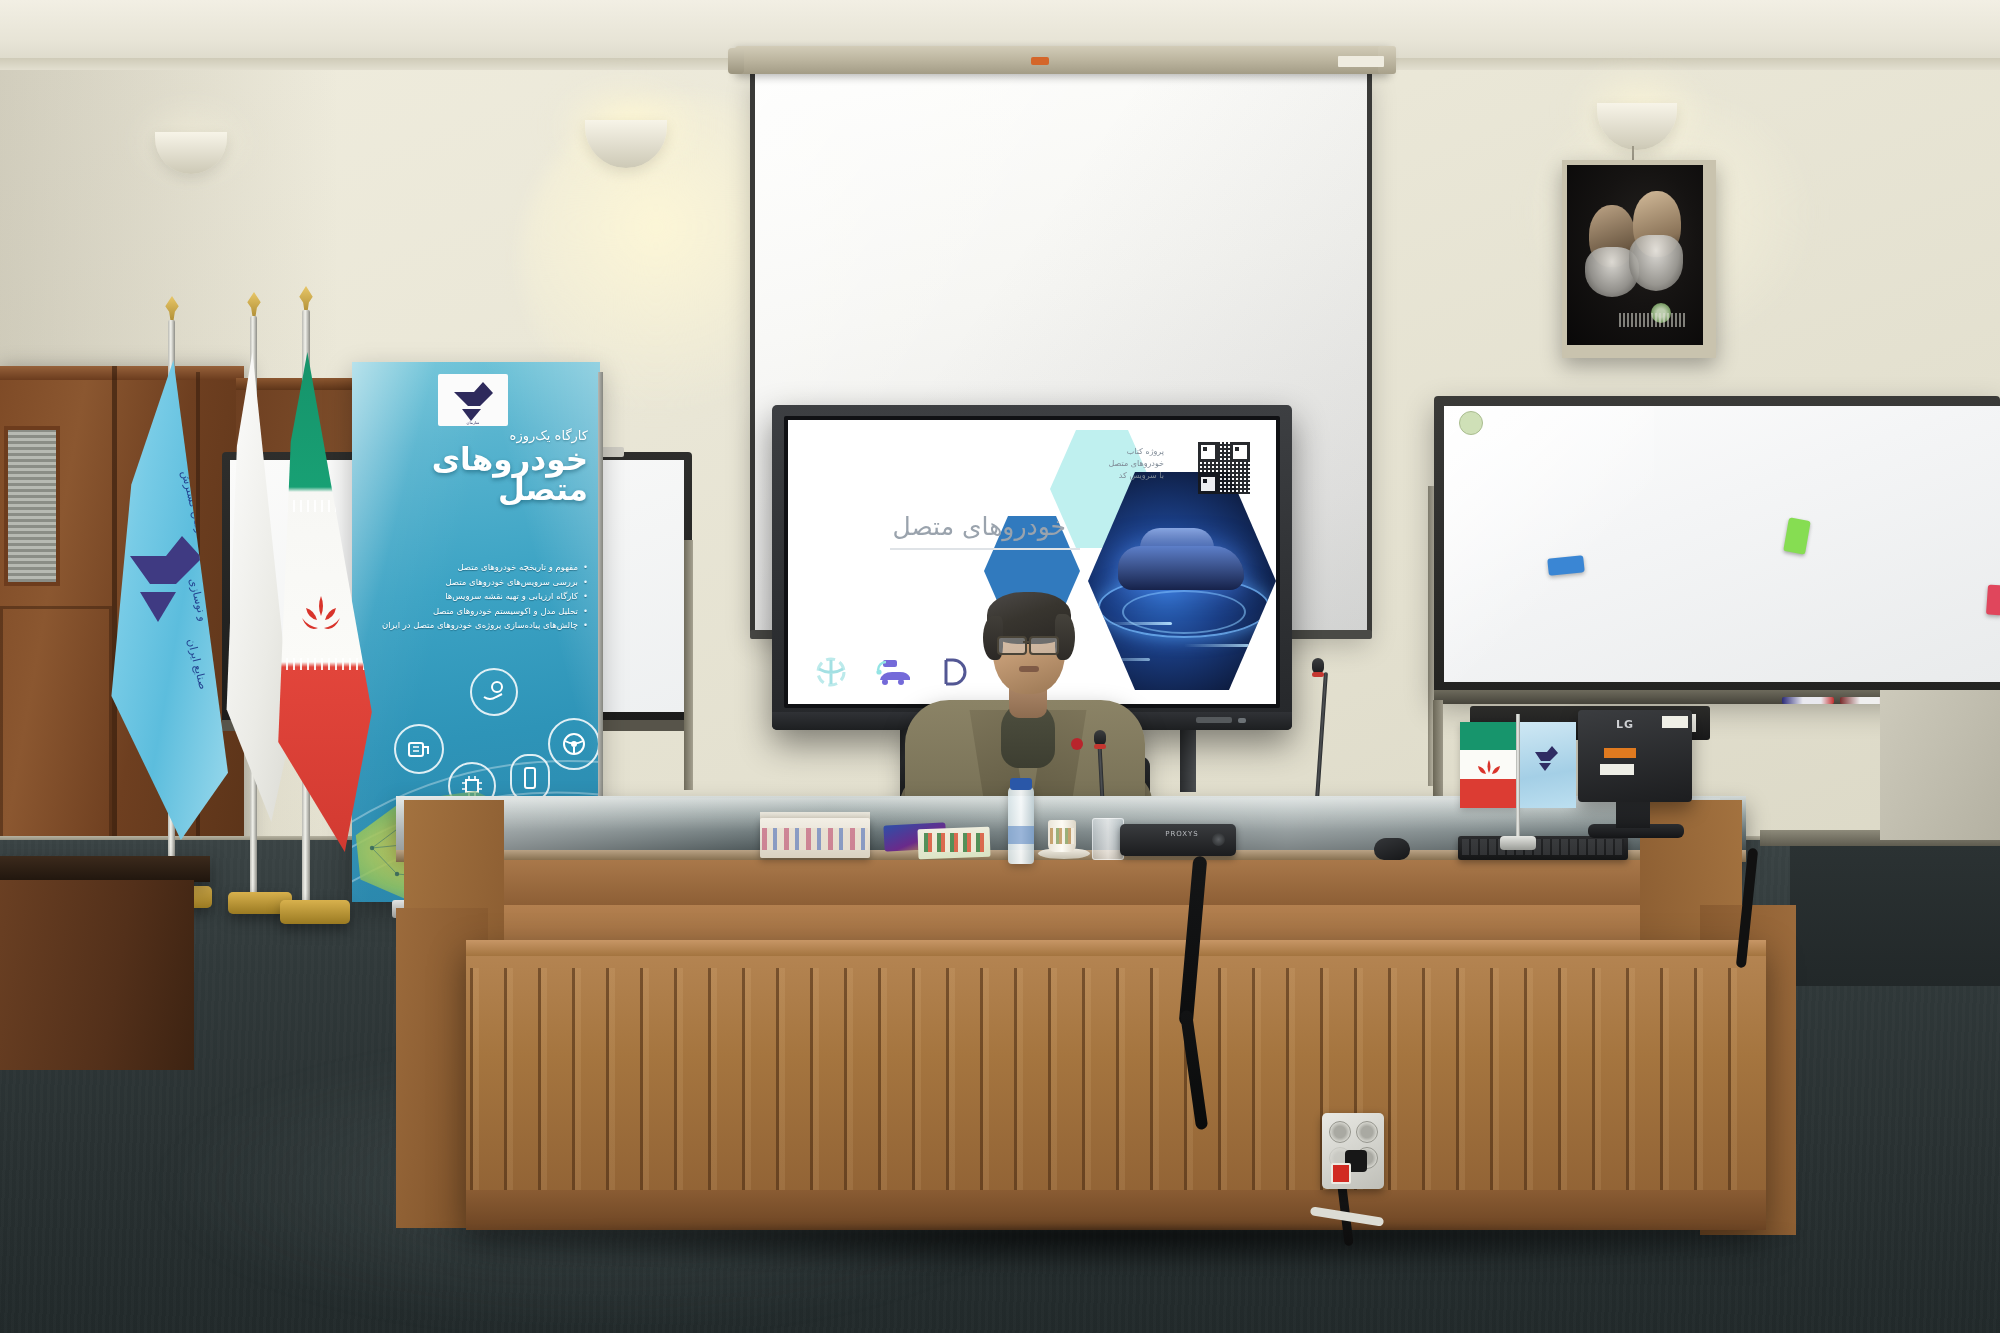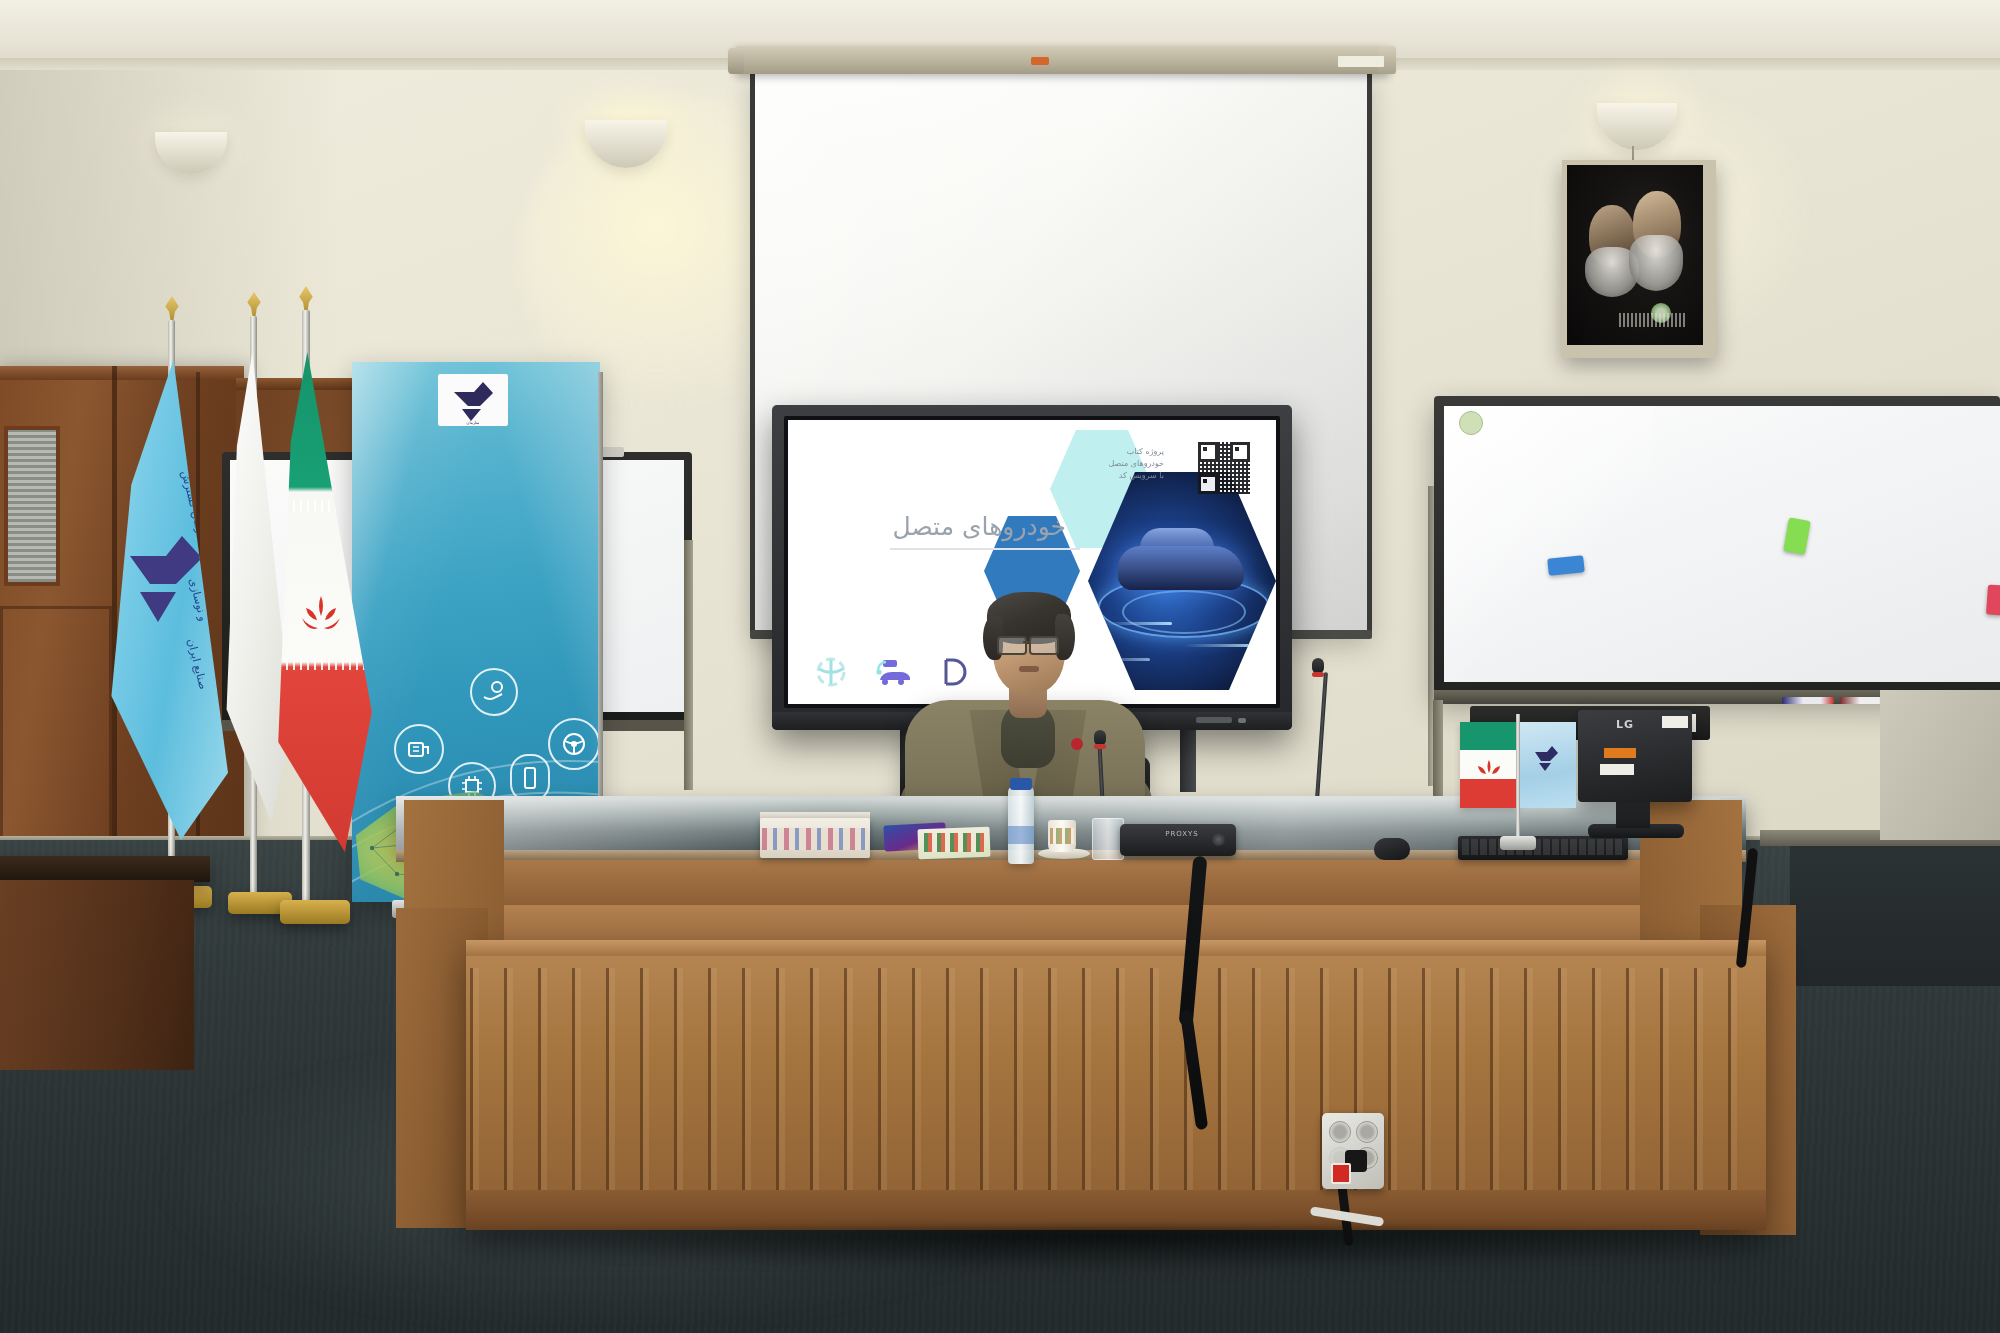--- a/index.html
+++ b/index.html
@@ -593,21 +593,33 @@
     </svg>
 
     <div id="banner-logo">
       <svg width="70" height="52" viewBox="0 0 70 52">
         <path d="M16 18 h20 l9 -10 l10 11 l-13 13 h-12 z" fill="#2e2a5c"></path>
         <path d="M24 35 h19 l-10 12 z" fill="#2e2a5c"></path>
         <text x="35" y="50" font-size="4" fill="#2e2a5c" text-anchor="middle" font-family="DejaVu Sans, sans-serif">سازمان</text>
       </svg>
     </div>
 
-
+    <div id="banner-titleWrap">
+      <div id="b-pre">کارگاه یک‌روزه</div>
+      <div id="b-t1">خودروهای</div>
+      <div id="b-t2">متصل</div>
+    </div>
+
+    <div id="banner-bullets">
+      <div class="b-li">مفهوم و تاریخچه خودروهای متصل</div>
+      <div class="b-li">بررسی سرویس‌های خودروهای متصل</div>
+      <div class="b-li">کارگاه ارزیابی و تهیه نقشه سرویس‌ها</div>
+      <div class="b-li">تحلیل مدل و اکوسیستم خودروهای متصل</div>
+      <div class="b-li">چالش‌های پیاده‌سازی پروژه‌ی خودروهای متصل در ایران</div>
+    </div>
 
     <div id="banner-icons">
       <div class="bic" style="left:118px;top:6px;width:44px;height:44px;">
         <svg width="26" height="26" viewBox="0 0 26 26">
             <circle cx="16" cy="8" r="5" fill="none" stroke="#fff" stroke-width="2"></circle>
             <path d="M3 18 q6 4 12 0 l6-3" stroke="#fff" stroke-width="2" fill="none"></path>
           </svg>
       </div>
       <div class="bic" style="left:42px;top:62px;width:46px;height:46px;">
         <svg width="28" height="26" viewBox="0 0 28 26">

